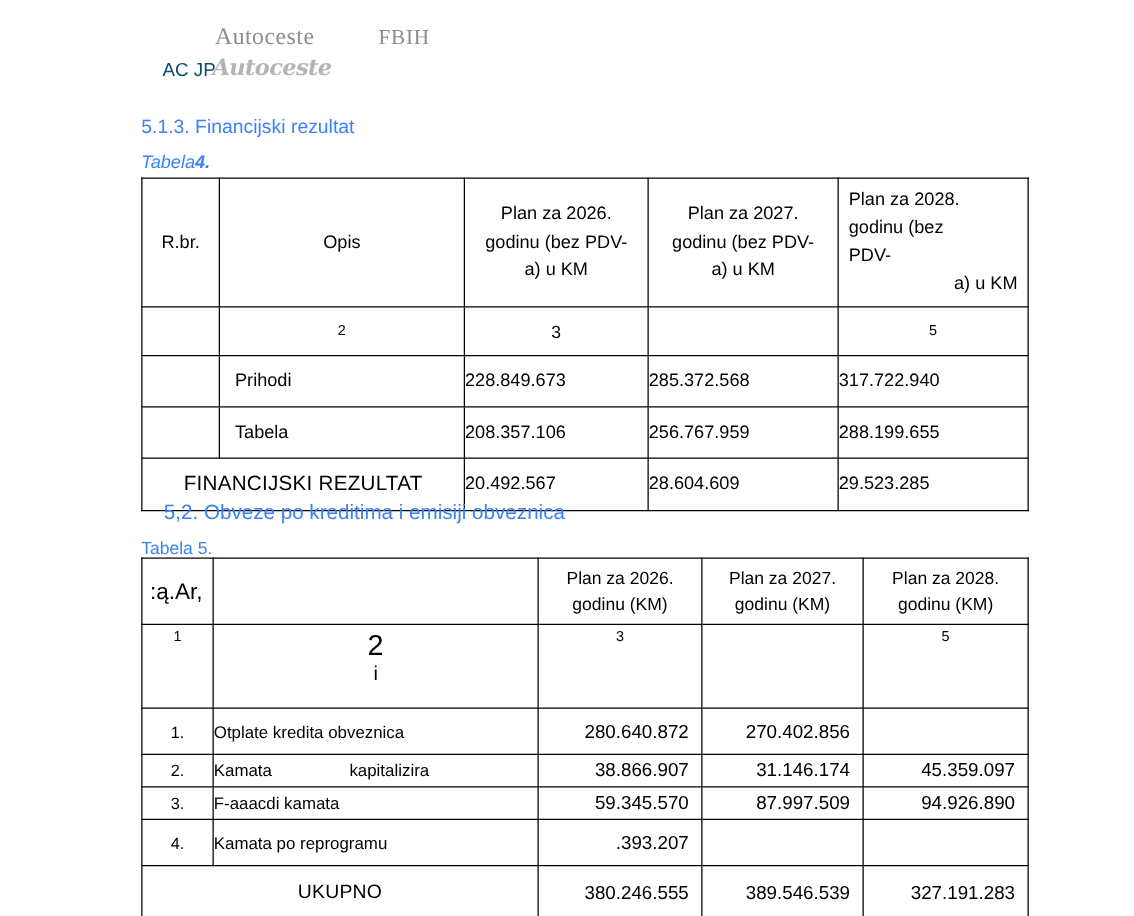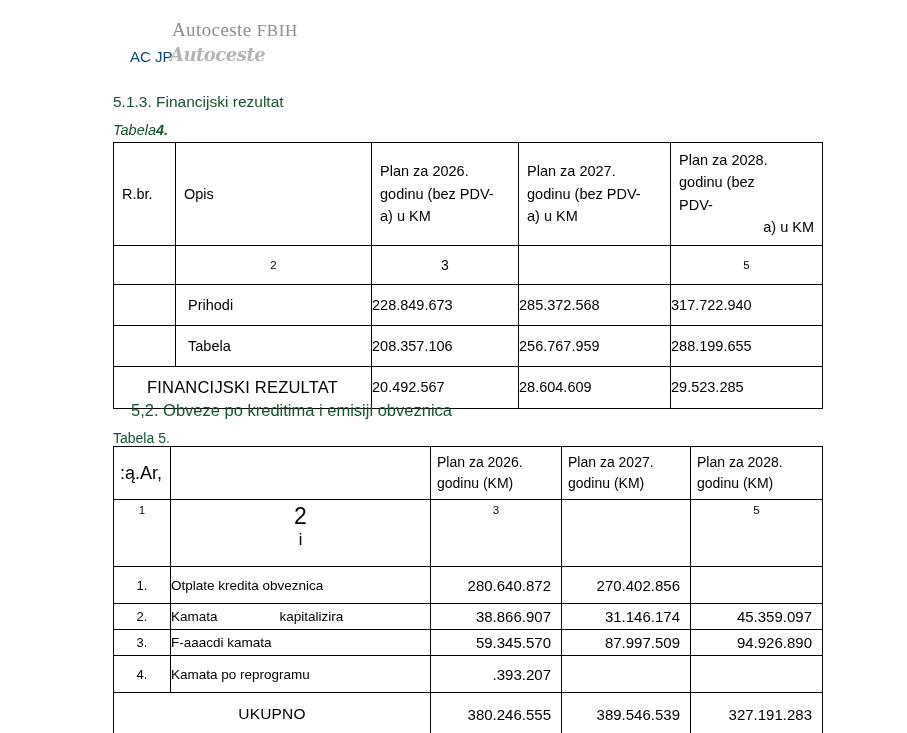--- a/index.html
+++ b/index.html
@@ -27,20 +27,21 @@
     left: 172px; top: 19px;
     font-family: "Liberation Serif", serif;
     font-size: 19px;
     color: #8d8d8d;
     letter-spacing: 0.4px;
     white-space: nowrap;
   }
   .logo-word .fbih {
     font-size: 17px;
     letter-spacing: 0.6px;
+    margin-left: 46px;
   }
   .logo-acjp {
     position: absolute;
     left: 130px; top: 48px;
     font-size: 15px;
     color: #0c4a6e;
     white-space: nowrap;
   }
   .logo-script {
     position: absolute;
@@ -52,21 +53,21 @@
     color: #a8a8a8;
     letter-spacing: -0.5px;
     white-space: nowrap;
     opacity: 0.85;
   }
 
   
   .section-title {
     position: absolute;
     font-size: 15.5px;
-    color: #14532d;
+    color: #3b82f6;
     white-space: nowrap;
   }
   #sec-513 { left: 113px; top: 93px; }
   #tab-4-label { left: 113px; top: 122px; font-size: 14.5px; font-style: italic; }
   #tab-4-label b { font-weight: bold; }
   #sec-52 {
     left: 131px; top: 401px;
     font-size: 16.5px;
   }
   #tab-5-label { left: 113px; top: 430px; font-size: 14px; }
@@ -89,21 +90,21 @@
     left: 113px; top: 142px;
     width: 709px;
   }
   #table-fin .c-rbr   { width: 62px; }
   #table-fin .c-opis  { width: 196px; }
   #table-fin .c-y1    { width: 147px; }
   #table-fin .c-y2    { width: 152px; }
   #table-fin .c-y3    { width: 152px; }
 
   .hdr-cell {
-    text-align: left;
+    text-align: center;
     line-height: 1.55;
     font-size: 14.5px;
     padding: 6px 8px;
   }
   .hdr-cell .ln { display: block; }
   .hdr-2028 { text-align: left; }
   .hdr-2028 .ln-right { text-align: right; }
 
   .numrow td {
     height: 38px;

